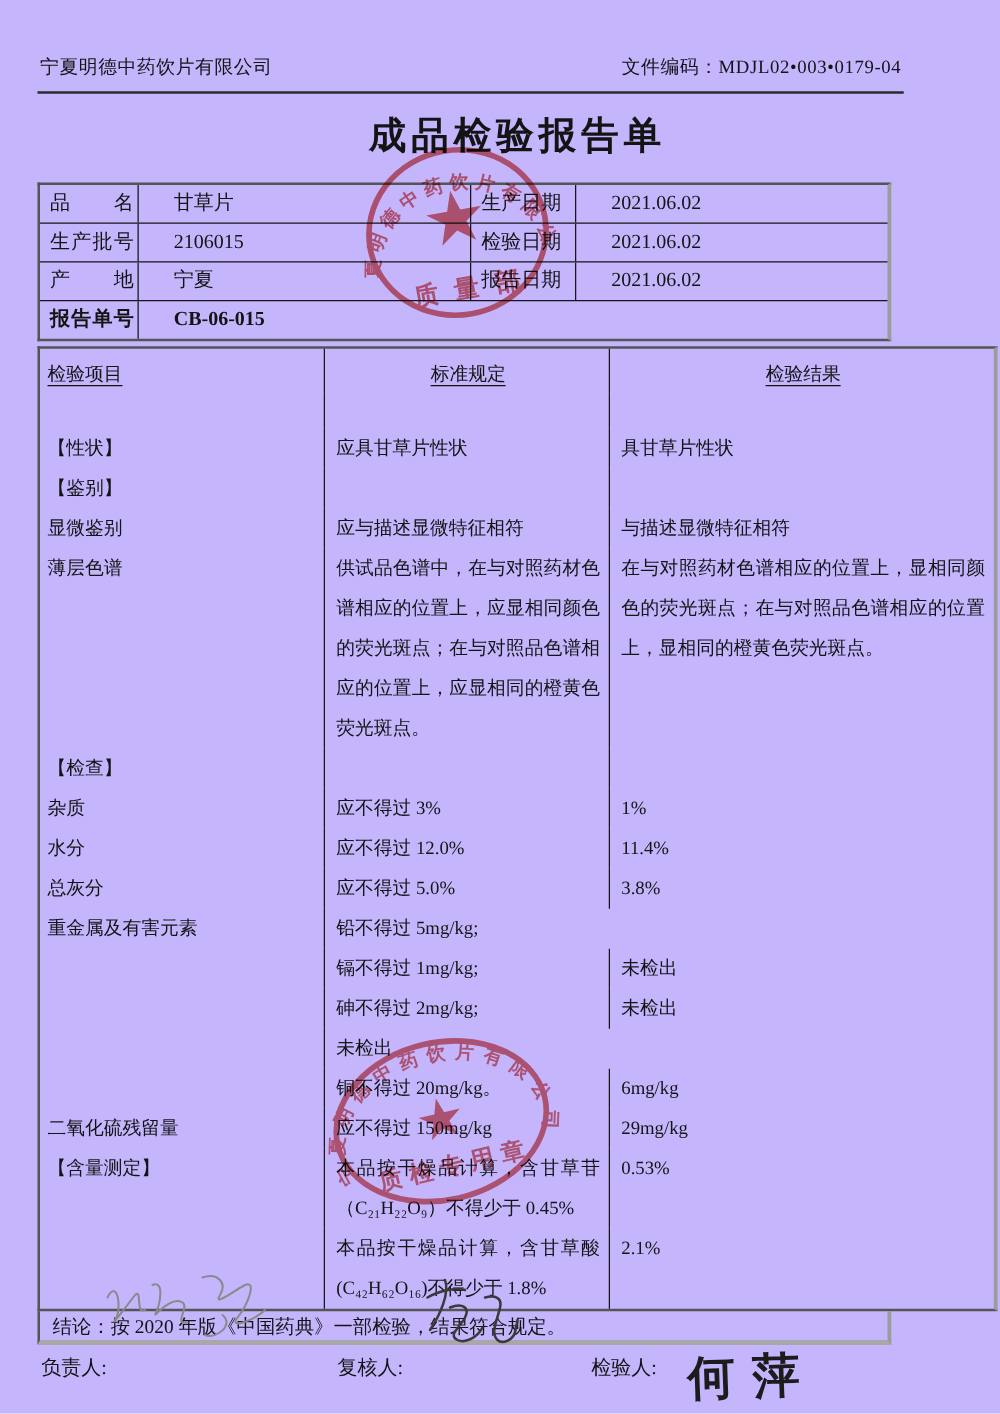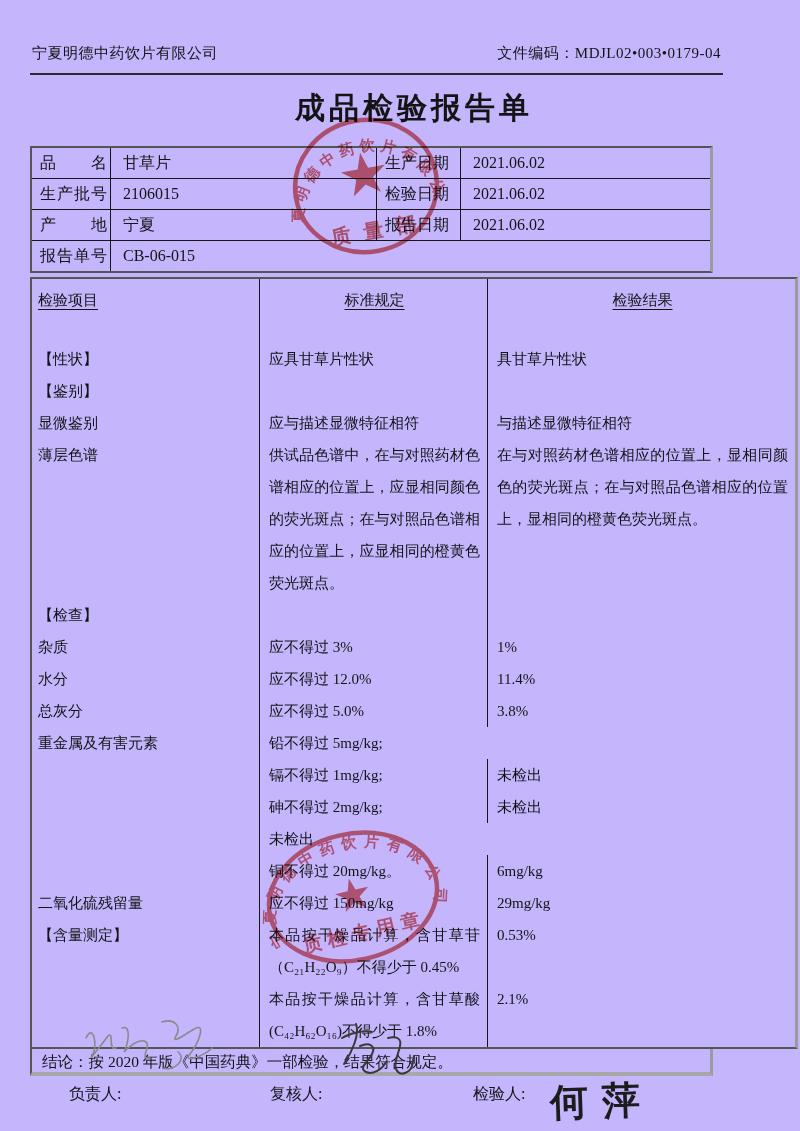--- a/index.html
+++ b/index.html
@@ -27,24 +27,24 @@
     font-size:30px; font-weight:bold; letter-spacing:4px;padding-left:28px;
   }
 
   
   .info-table {
     margin:17px 0 0 30px; width:683px;
     border:2px solid #555; border-right:3px solid #9b9b9b;
     font-size:16px;
   }
   .irow { display:grid; grid-template-columns:78px 266px 84px 1fr; border-bottom:1.6px solid #161616; }
-  .irow.last { grid-template-columns:78px 1fr; border-bottom:none; }
+  .irow.last { grid-template-columns:78px 1fr; border-bottom:none;font-weight:bold; }
   .irow > div { height:30px; line-height:29px; }
   .ilabel { padding-left:8px; letter-spacing:1px; }
-  .ival   { border-left:1.6px solid #161616; padding-left:12px; }
+  .ival   { border-left:1.6px solid #161616; padding-left:28px; }
   .ilabel2{ border-left:1.6px solid #161616; padding-left:8px; }
 
   
   .inspection-table {
     margin:4px 0 0 30px; width:768px; min-height:722px;
     border:2px solid #555; border-right:3px solid #9b9b9b;
     font-size:15px;
   }
   .trow { display:grid; grid-template-columns:227px 228px 1fr; }
   .trow > div { min-height:32px; line-height:32px; }
@@ -60,21 +60,21 @@
   .conclusion {
     margin-left:30px; width:683px; height:27px; line-height:25px;
     border-left:2px solid #555; border-right:3px solid #9b9b9b;
     border-bottom:4px solid #a8a8a8;
     padding-left:10px; font-size:15.5px;
   }
 
   
   .sig-row { position:relative; margin-left:30px; width:740px; height:90px; font-size:16px; }
   .sig-label { position:absolute; top:8px; }
-  .sig-label.responsible { left:3px;margin-left:36px; }
+  .sig-label.responsible { left:3px; }
   .sig-label.reviewer    { left:240px; }
   .sig-label.inspector   { left:443px; }
   .sig-svg { position:absolute; }
   .inspector-name {
     position:absolute; left:520px; top:0px;
     font-size:38px; font-weight:bold; letter-spacing:14px;
     transform:rotate(-2deg); color:#1c1c1c;
   }
 
   

